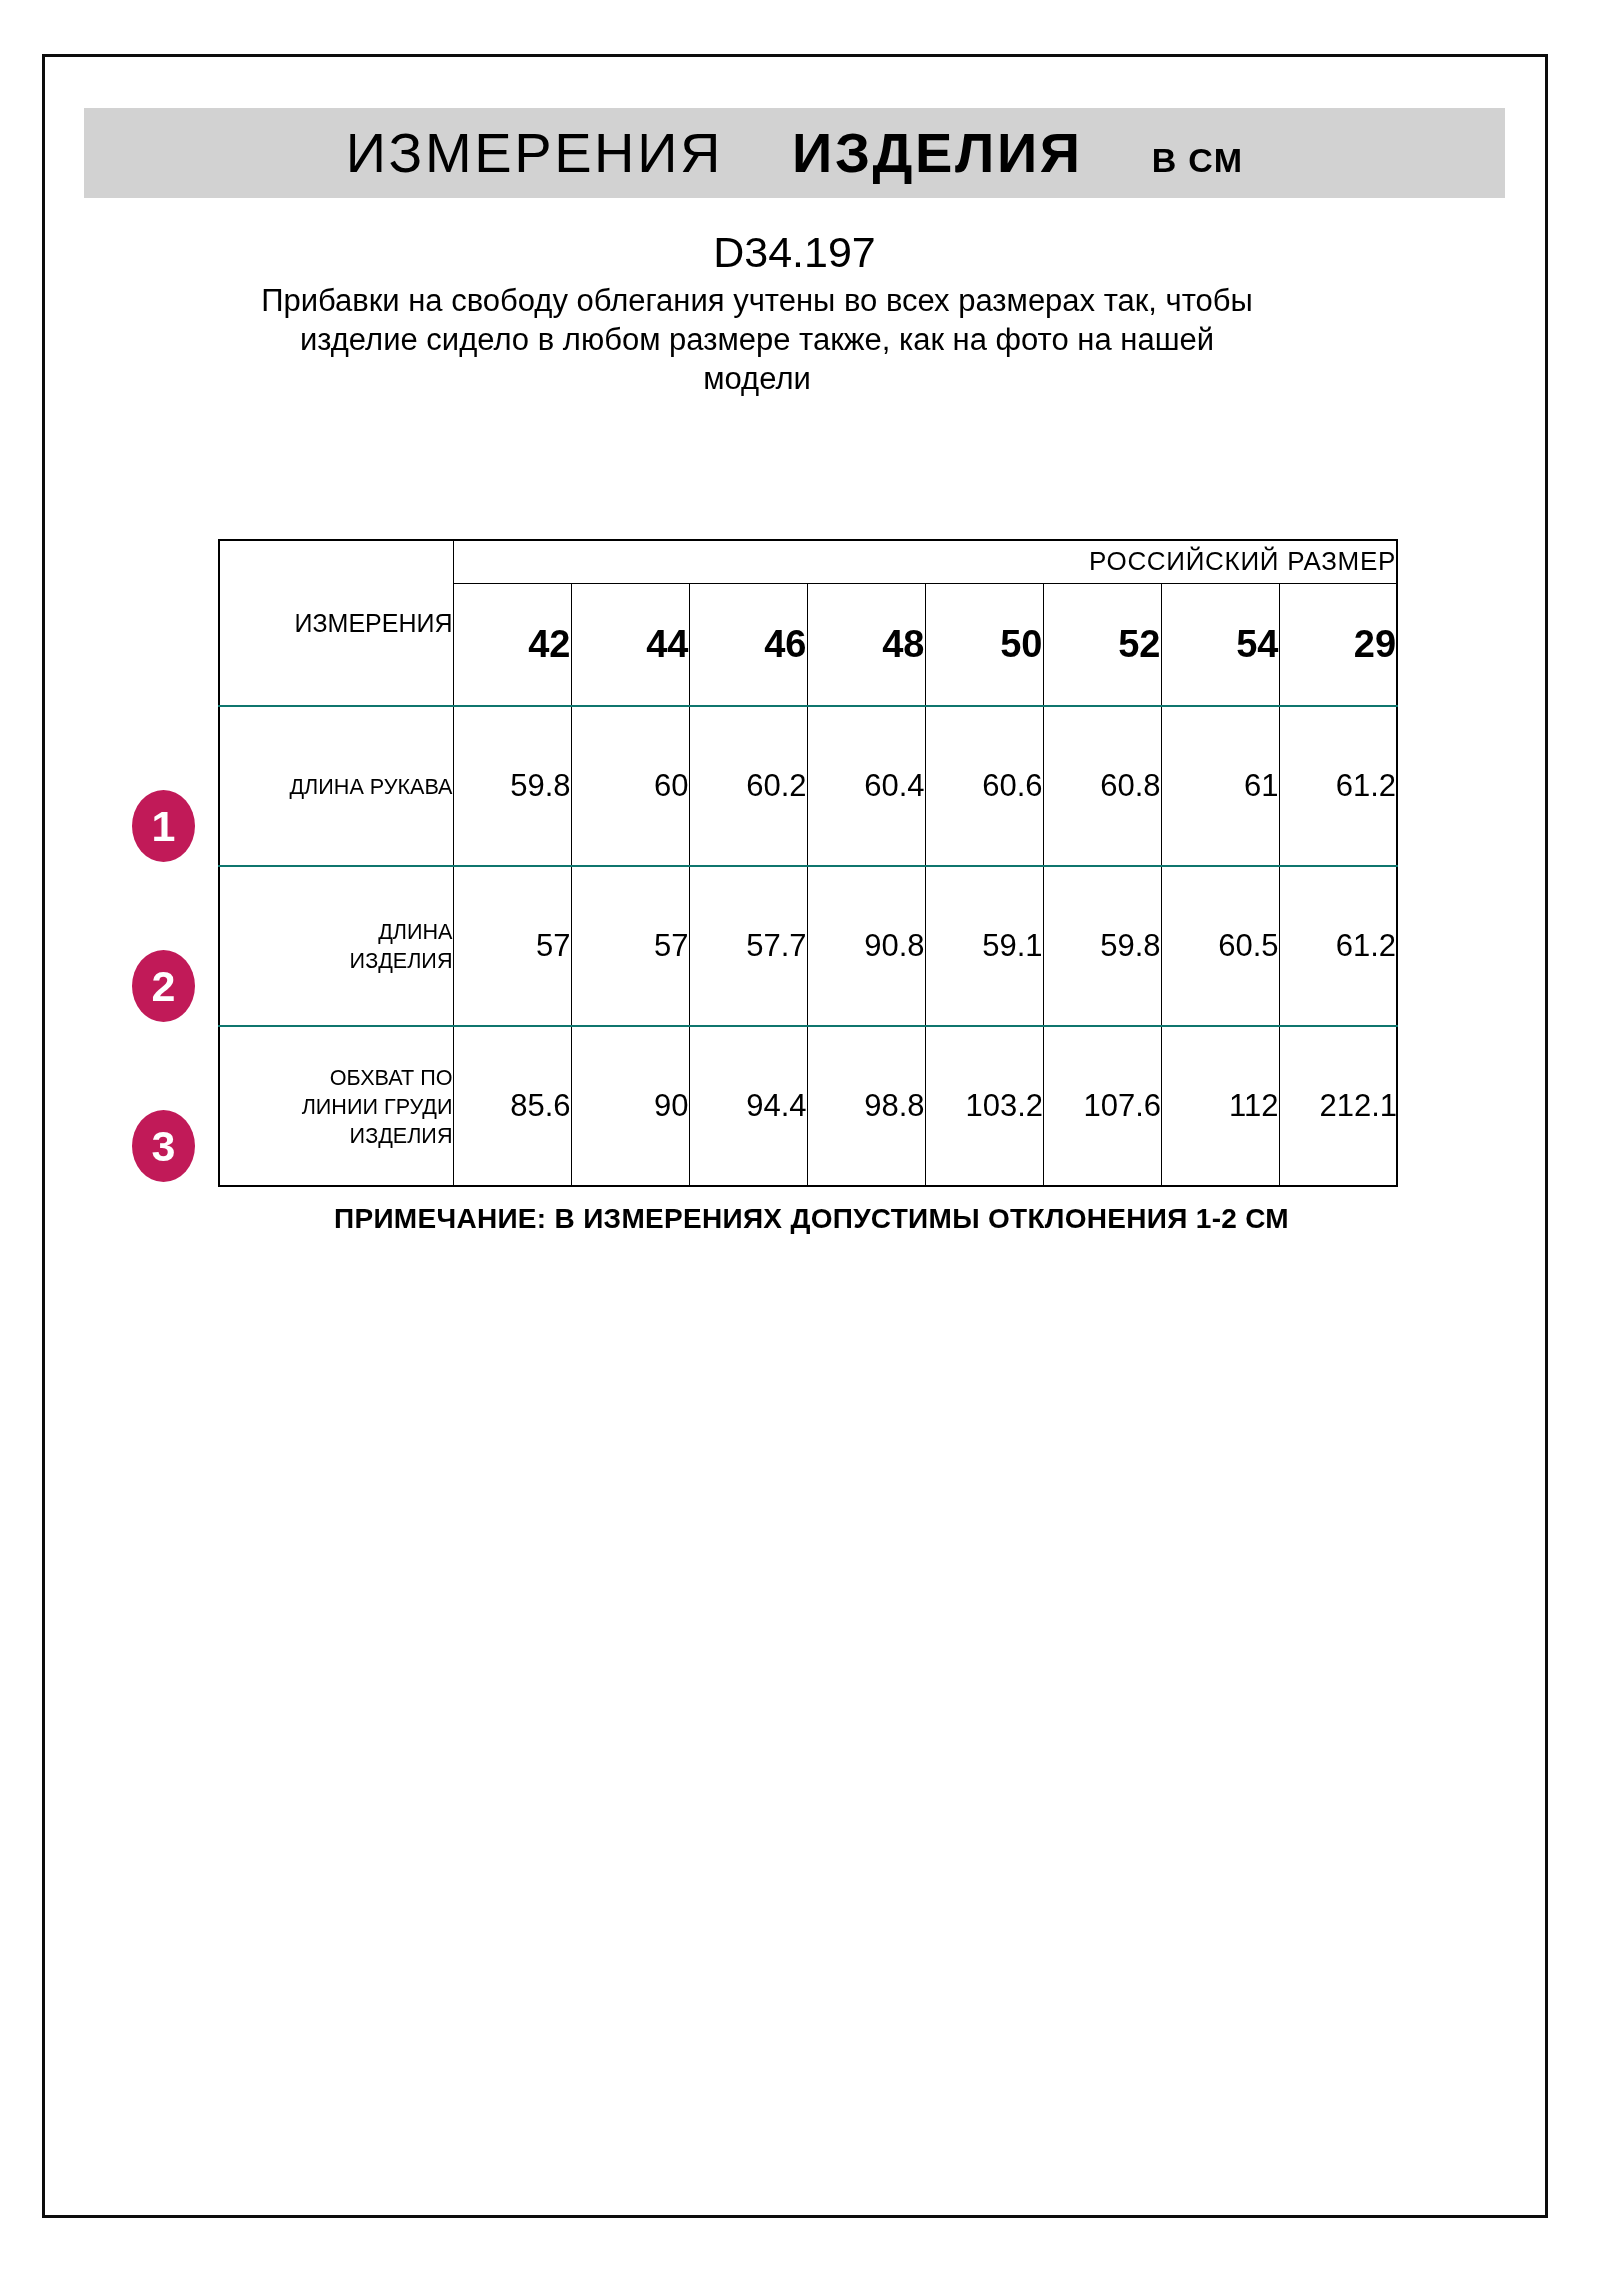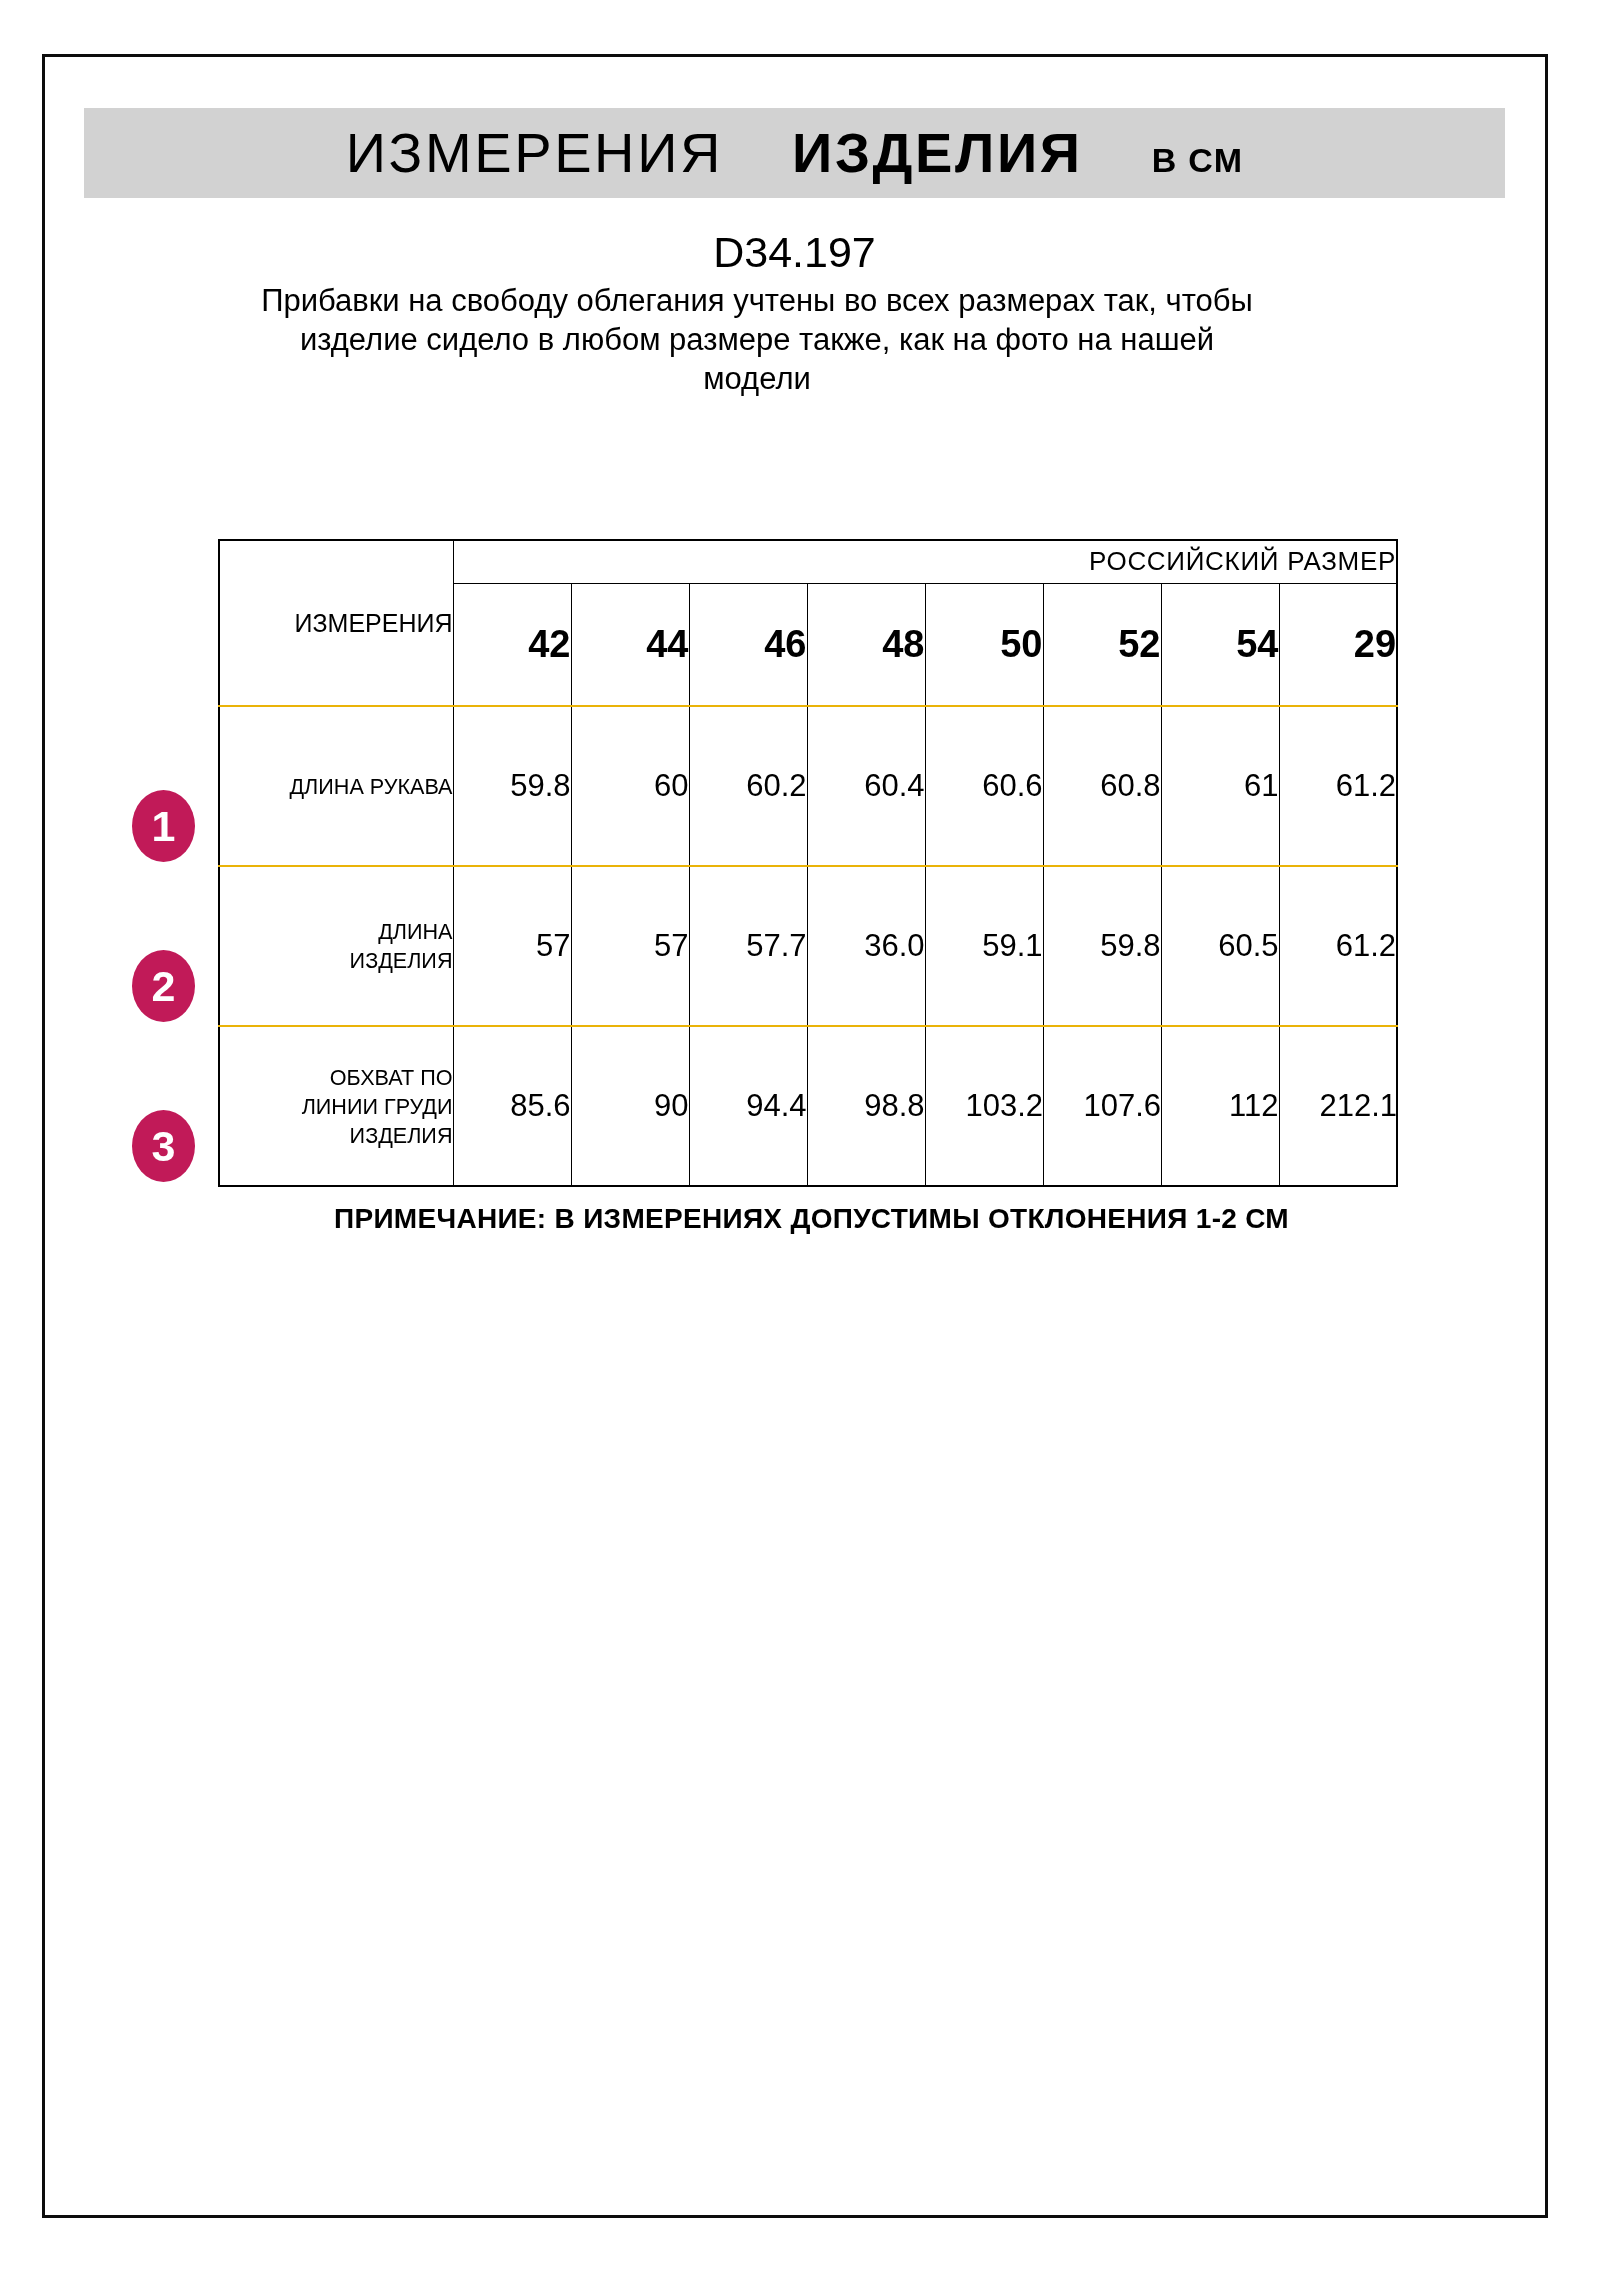--- a/index.html
+++ b/index.html
@@ -37,21 +37,21 @@
   }
   table.size-table td { border:1.3px solid #000; text-align:right; vertical-align:middle; }
   col.c-label { width:234px; }
   col.c-size  { width:118px; }
   tr.r-group { height:43px; }
   tr.r-sizes { height:123px; }
   tr.r-data  { height:160px; }
   td.corner { font-size:25px; font-weight:400; border-bottom:3.9px solid #000; }
   td.group  { font-size:26px; font-weight:400; border-bottom:2.6px solid #000; letter-spacing:0.7px; }
   td.size   { font-size:38px; font-weight:700; border-bottom:3.9px solid #000; }
-  tr.r-data td { border-top:2px solid #eab308;padding-left:40px; }
+  tr.r-data td { border-top:2px solid #0f766e;padding-left:40px; }
   td.rlabel { font-size:21.6px; font-weight:400; white-space:pre-line; line-height:29px; }
   td.val    { font-size:31px; font-weight:400; }
   .badge {
     position:absolute; left:132px; width:63px; height:72px;
     border-radius:50%; background:#c11a58; color:#ffffff;
     display:flex; align-items:center; justify-content:center;
     font-size:43px; font-weight:700;
   }
   .badge.b1 { top:790px; }
   .badge.b2 { top:950px; }
@@ -115,21 +115,21 @@
       <td class="val">60.8</td>
       <td class="val">61</td>
       <td class="val">61.2</td>
     </tr>
     <tr class="r-data">
       <td class="rlabel">ДЛИНА
 ИЗДЕЛИЯ</td>
       <td class="val">57</td>
       <td class="val">57</td>
       <td class="val">57.7</td>
-      <td class="val">36.0</td>
+      <td class="val">90.8</td>
       <td class="val">59.1</td>
       <td class="val">59.8</td>
       <td class="val">60.5</td>
       <td class="val">61.2</td>
     </tr>
     <tr class="r-data">
       <td class="rlabel">ОБХВАТ ПО
 ЛИНИИ ГРУДИ
 ИЗДЕЛИЯ</td>
       <td class="val">85.6</td>

